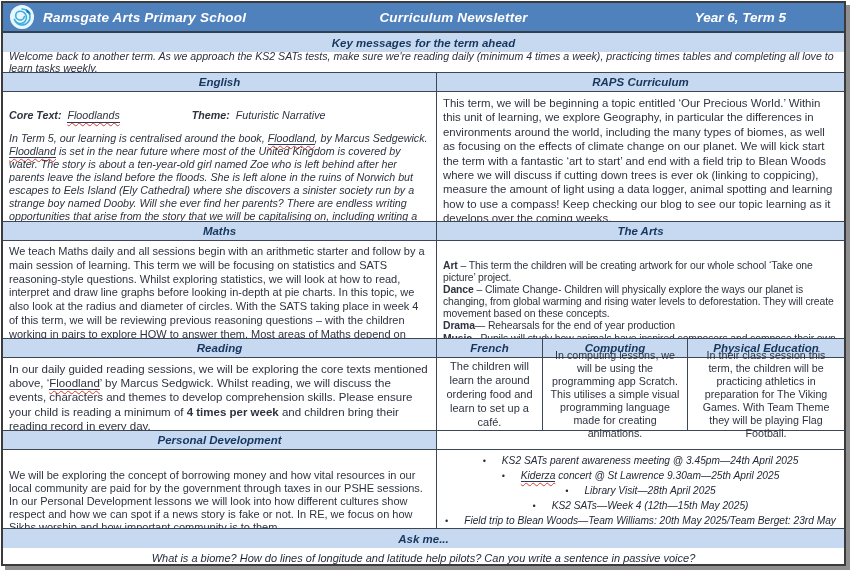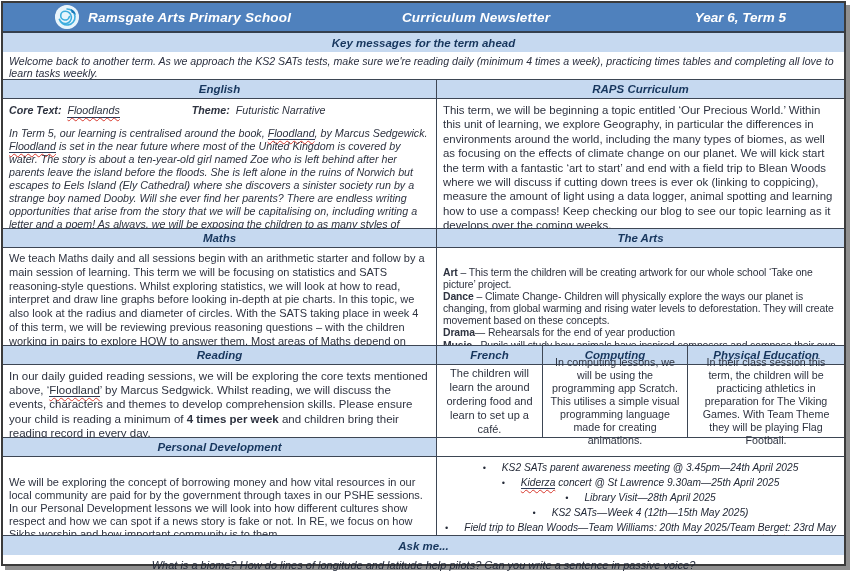--- a/index.html
+++ b/index.html
@@ -12,52 +12,52 @@
   }
   *{box-sizing:border-box;margin:0;padding:0;}
   html,body{width:852px;height:572px;background:#fff;overflow:hidden;
     font-family:"Liberation Sans",sans-serif;color:var(--body);}
   .sheet{position:absolute;left:1px;top:1px;width:845px;height:565px;
     border:2px solid #3b3b3b;background:#fff;box-shadow:4px 4px 0 #8f8f8f;}
   .row{display:flex;width:100%;border-bottom:1px solid var(--line);}
   
   .topbar{height:30px;background:var(--bar);display:flex;align-items:center;
     border-bottom:2px solid #35404e;color:#fff;font-style:italic;font-weight:bold;}
-  .topbar .left{display:flex;align-items:center;gap:9px;padding-left:7px;width:300px;margin-left:45px;}
+  .topbar .left{display:flex;align-items:center;gap:9px;padding-left:7px;width:300px;}
   .topbar .center{flex:1;text-align:center;font-size:13.5px;letter-spacing:.2px;}
   .topbar .right{width:240px;text-align:right;padding-right:58px;font-size:13.5px;}
   .schoolname{font-size:13.5px;letter-spacing:.2px;}
   .logo{width:24px;height:24px;border-radius:50%;background:#eaf6fc;display:block;}
   
   .band{height:19px;background:var(--band);color:var(--navy);
     display:flex;align-items:center;justify-content:center;
     font-style:italic;font-weight:600;font-size:11.5px;}
   .hdr{background:var(--band);color:var(--navy);display:flex;align-items:center;
     justify-content:center;font-style:italic;font-weight:600;font-size:11.5px;}
   .hdr-row{height:19px;}
   
   .cl{width:434px;border-right:1px solid var(--line);}
   .cr{flex:1;}
   .c-fr{width:106px;border-right:1px solid var(--line);}
   .c-co{width:145px;border-right:1px solid var(--line);}
   .c-pe{flex:1;}
   .cell{padding:3px 6px;overflow:hidden;}
   
-  .r-welcome{height:28px;align-items:flex-end;}
+  .r-welcome{height:21px;align-items:center;}
   .r-welcome .cell{width:100%;font-style:italic;font-size:10.6px;padding:0 6px;color:#2b3040;}
   .r-engraps{height:130px;}
   .r-mathsarts{height:98px;}
   .r-subjects{height:73px;}
   .r-pdenr{height:79px;}
   .r-question{height:20px;align-items:center;border-bottom:none;}
   .r-question .cell{width:100%;text-align:center;font-style:italic;font-weight:500;
     font-size:11px;color:#1e2535;}
   
   .cell-english{font-style:italic;font-size:10.7px;line-height:13px;}
-  .coreline{display:flex;align-items:baseline;margin-bottom:9px;margin-top:2px;}
+  .coreline{display:flex;align-items:baseline;margin-bottom:9px;margin-top:14px;}
   .blead{font-weight:bold;}
   .coreline .theme-label{margin-left:72px;}
   .coreline .gapword{margin-left:6px;}
   .marked{border-bottom:1px solid #2c3a55;text-decoration:underline wavy var(--sq) 1px;
     text-underline-offset:2.5px;}
   .sq{text-decoration:underline wavy var(--sq) 1px;text-underline-offset:2.5px;}
   
   .cell-raps{font-size:11.4px;line-height:14.4px;padding-top:4px;}
   
   .cell-maths{font-size:11px;line-height:13.8px;padding-top:4px;}

